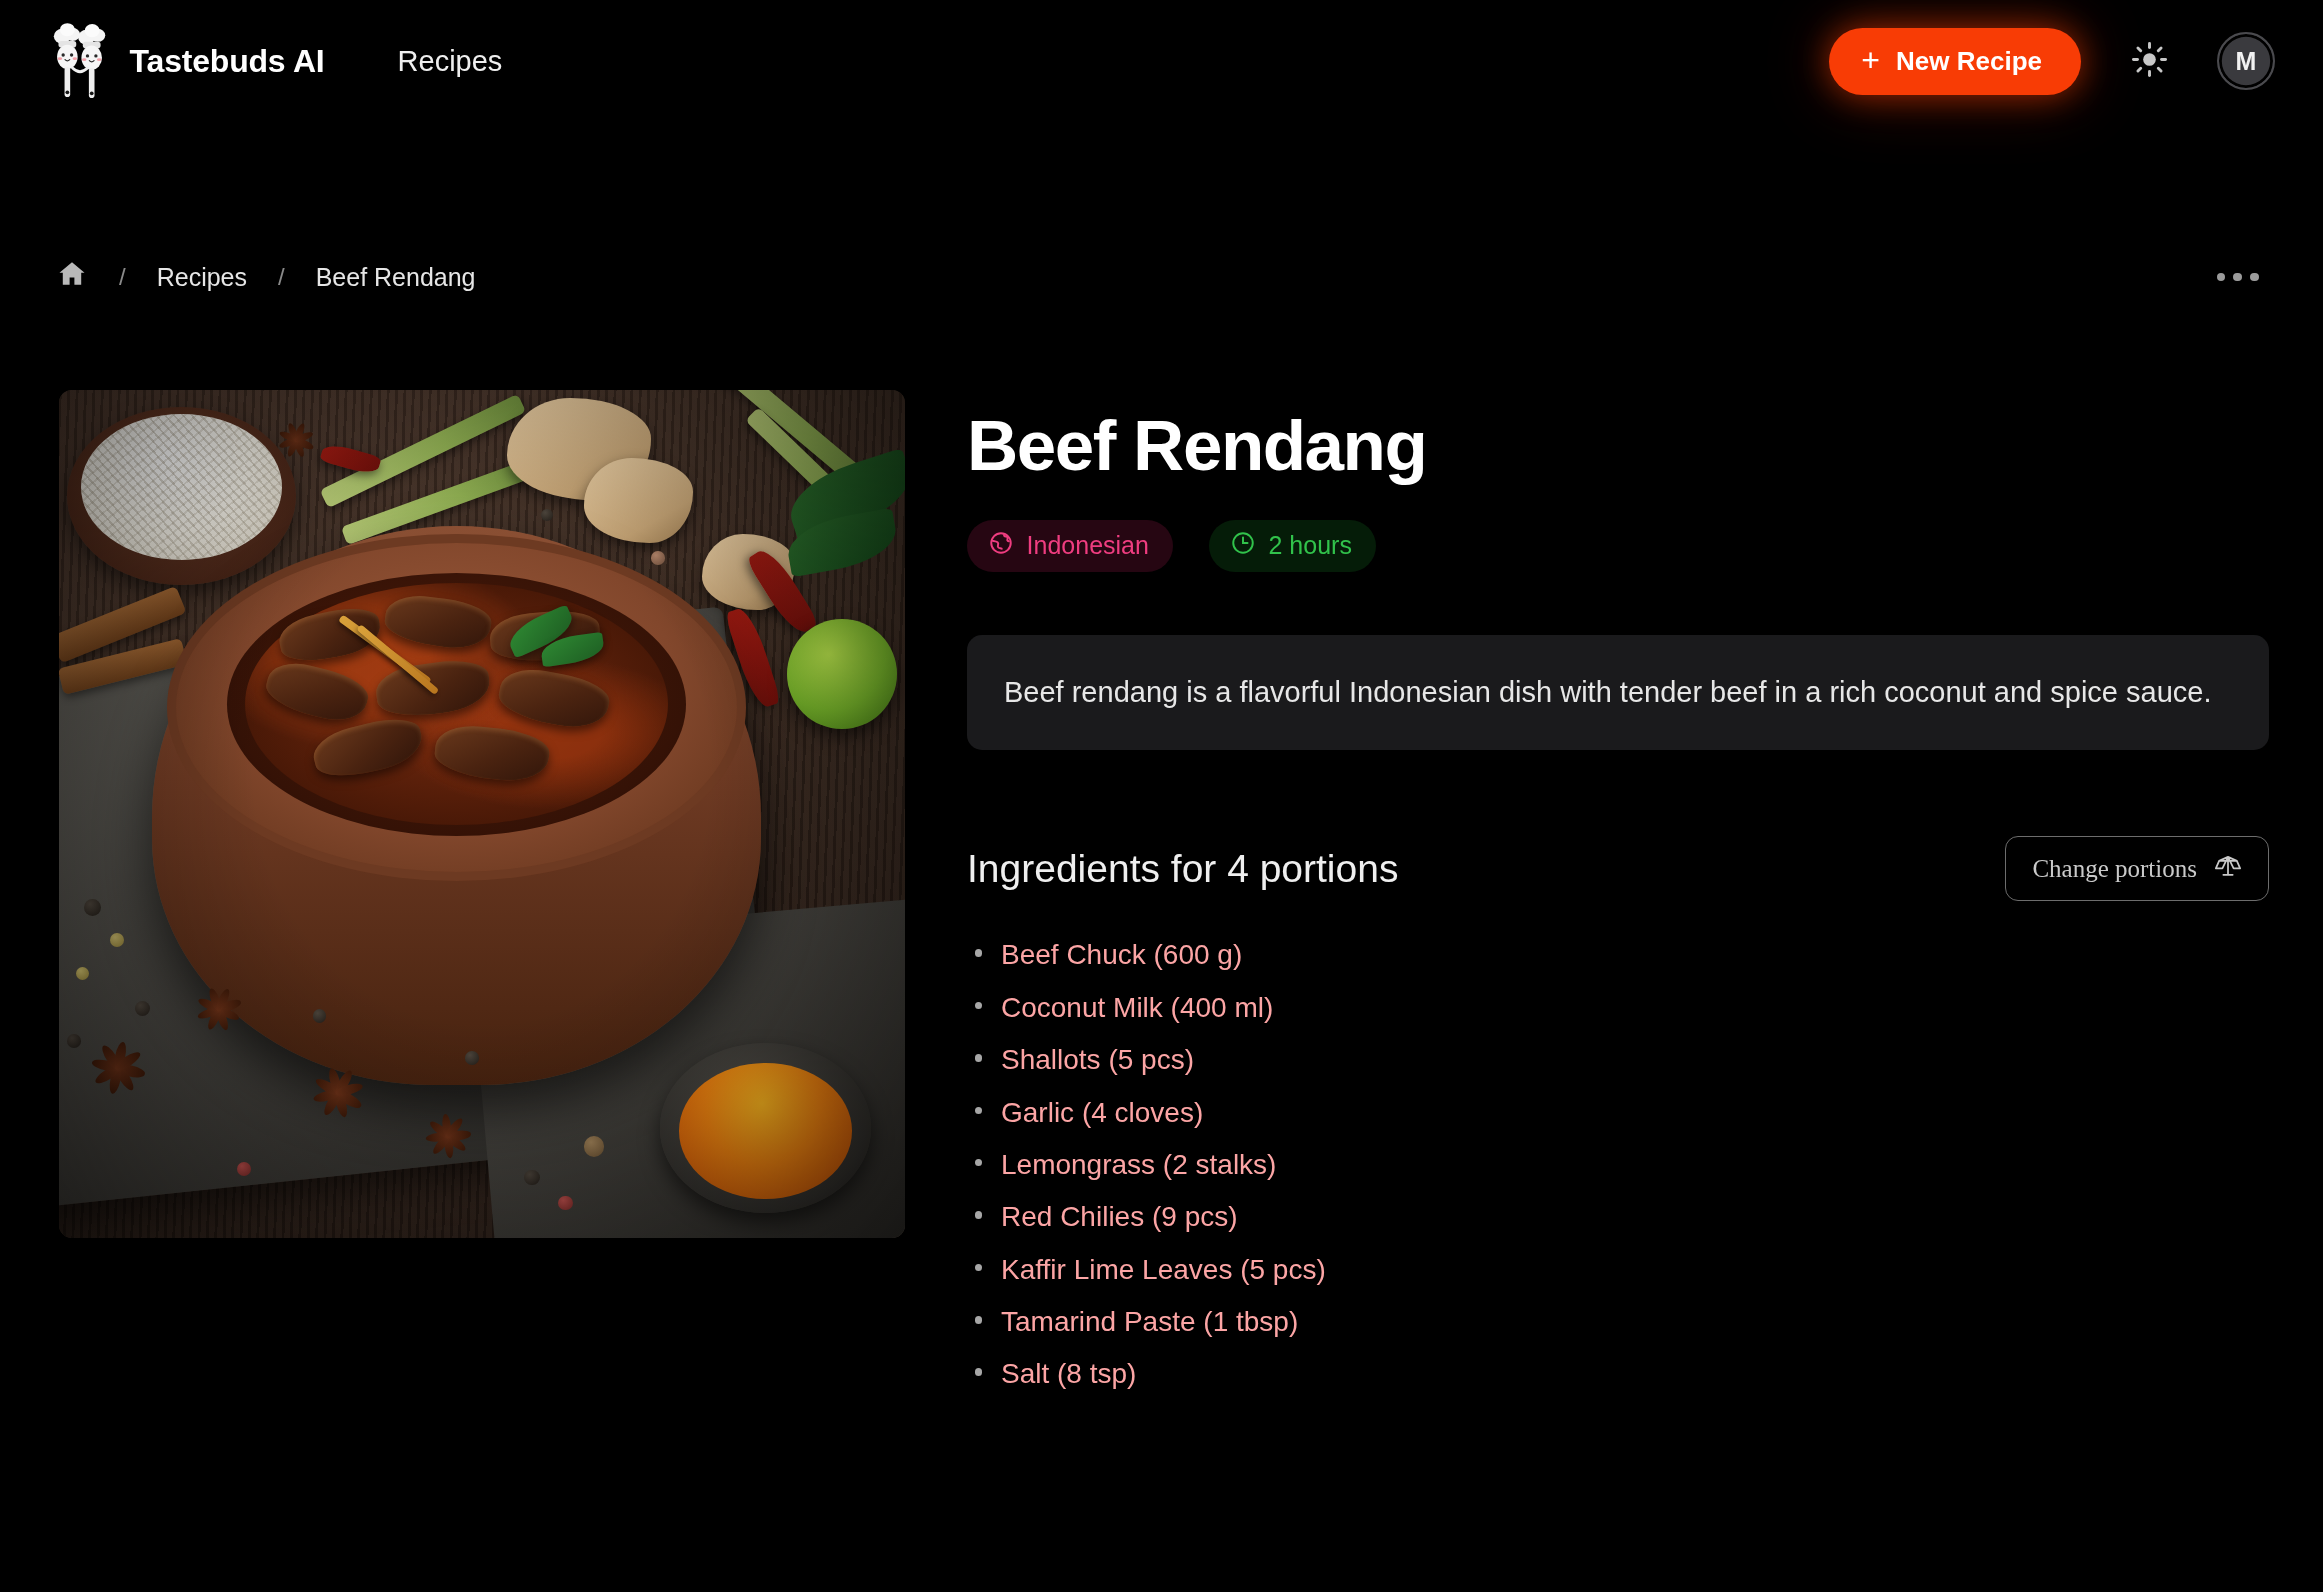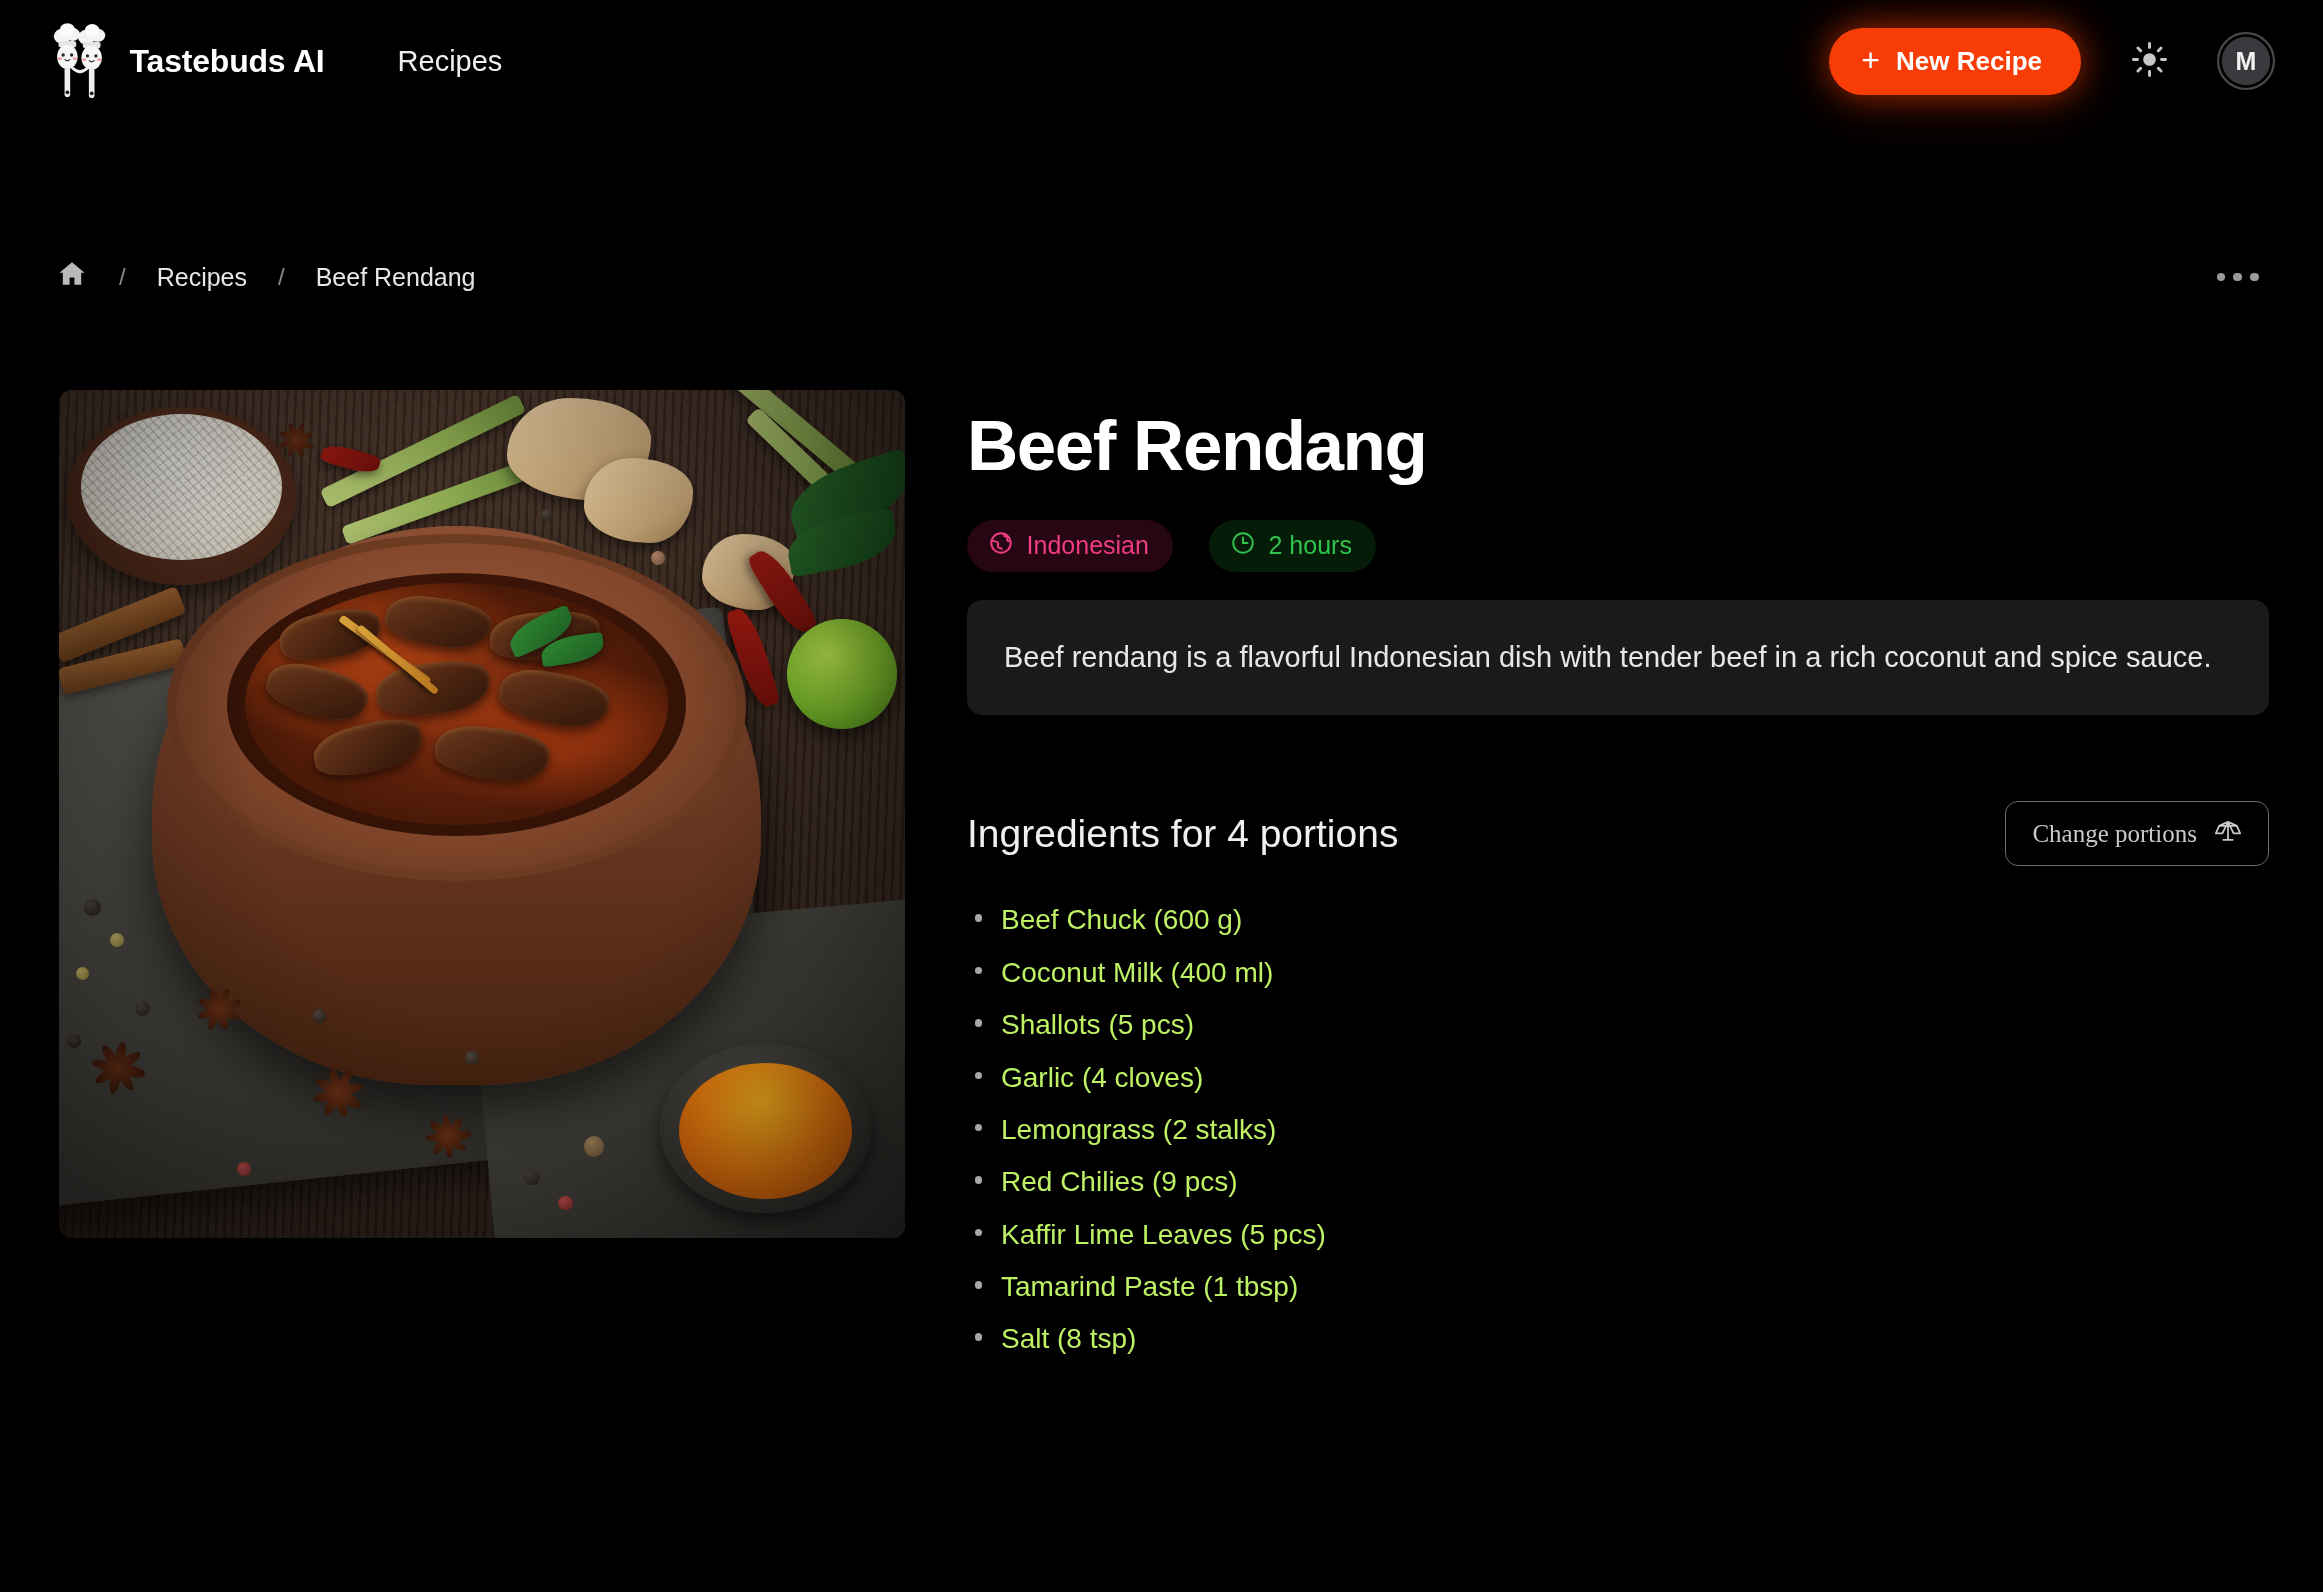--- a/index.html
+++ b/index.html
@@ -364,21 +364,21 @@
   .badge-cuisine {
     background: rgba(236,38,114,0.16);
     color: #ef3d80;
   }
   .badge-time {
     background: rgba(34,197,60,0.14);
     color: #31c24b;
   }
 
   .desc-card {
-    margin-top: 28px;
+    margin-top: 63px;
     background: #1a1a1c;
     border-radius: 15px;
     padding: 36px 37px;
     min-height: 103px;
     display: flex;
     align-items: center;
   }
   .desc-text {
     font-size: 29px;
     line-height: 1.48;
@@ -414,21 +414,21 @@
 
   .ingredient-list {
     margin-top: 28px;
     list-style: none;
   }
   .ingredient-item {
     display: flex;
     align-items: baseline;
     gap: 19px;
     font-size: 28px;
-    color: #bef264;
+    color: #fca5a5;
     padding: 9.4px 0;
     line-height: 1.2;
   }
   .ingredient-item .dot {
     width: 7.5px; height: 7.5px;
     border-radius: 50%;
     background: #a7a7a7;
     flex: none;
     position: relative;
     top: -7.5px;

